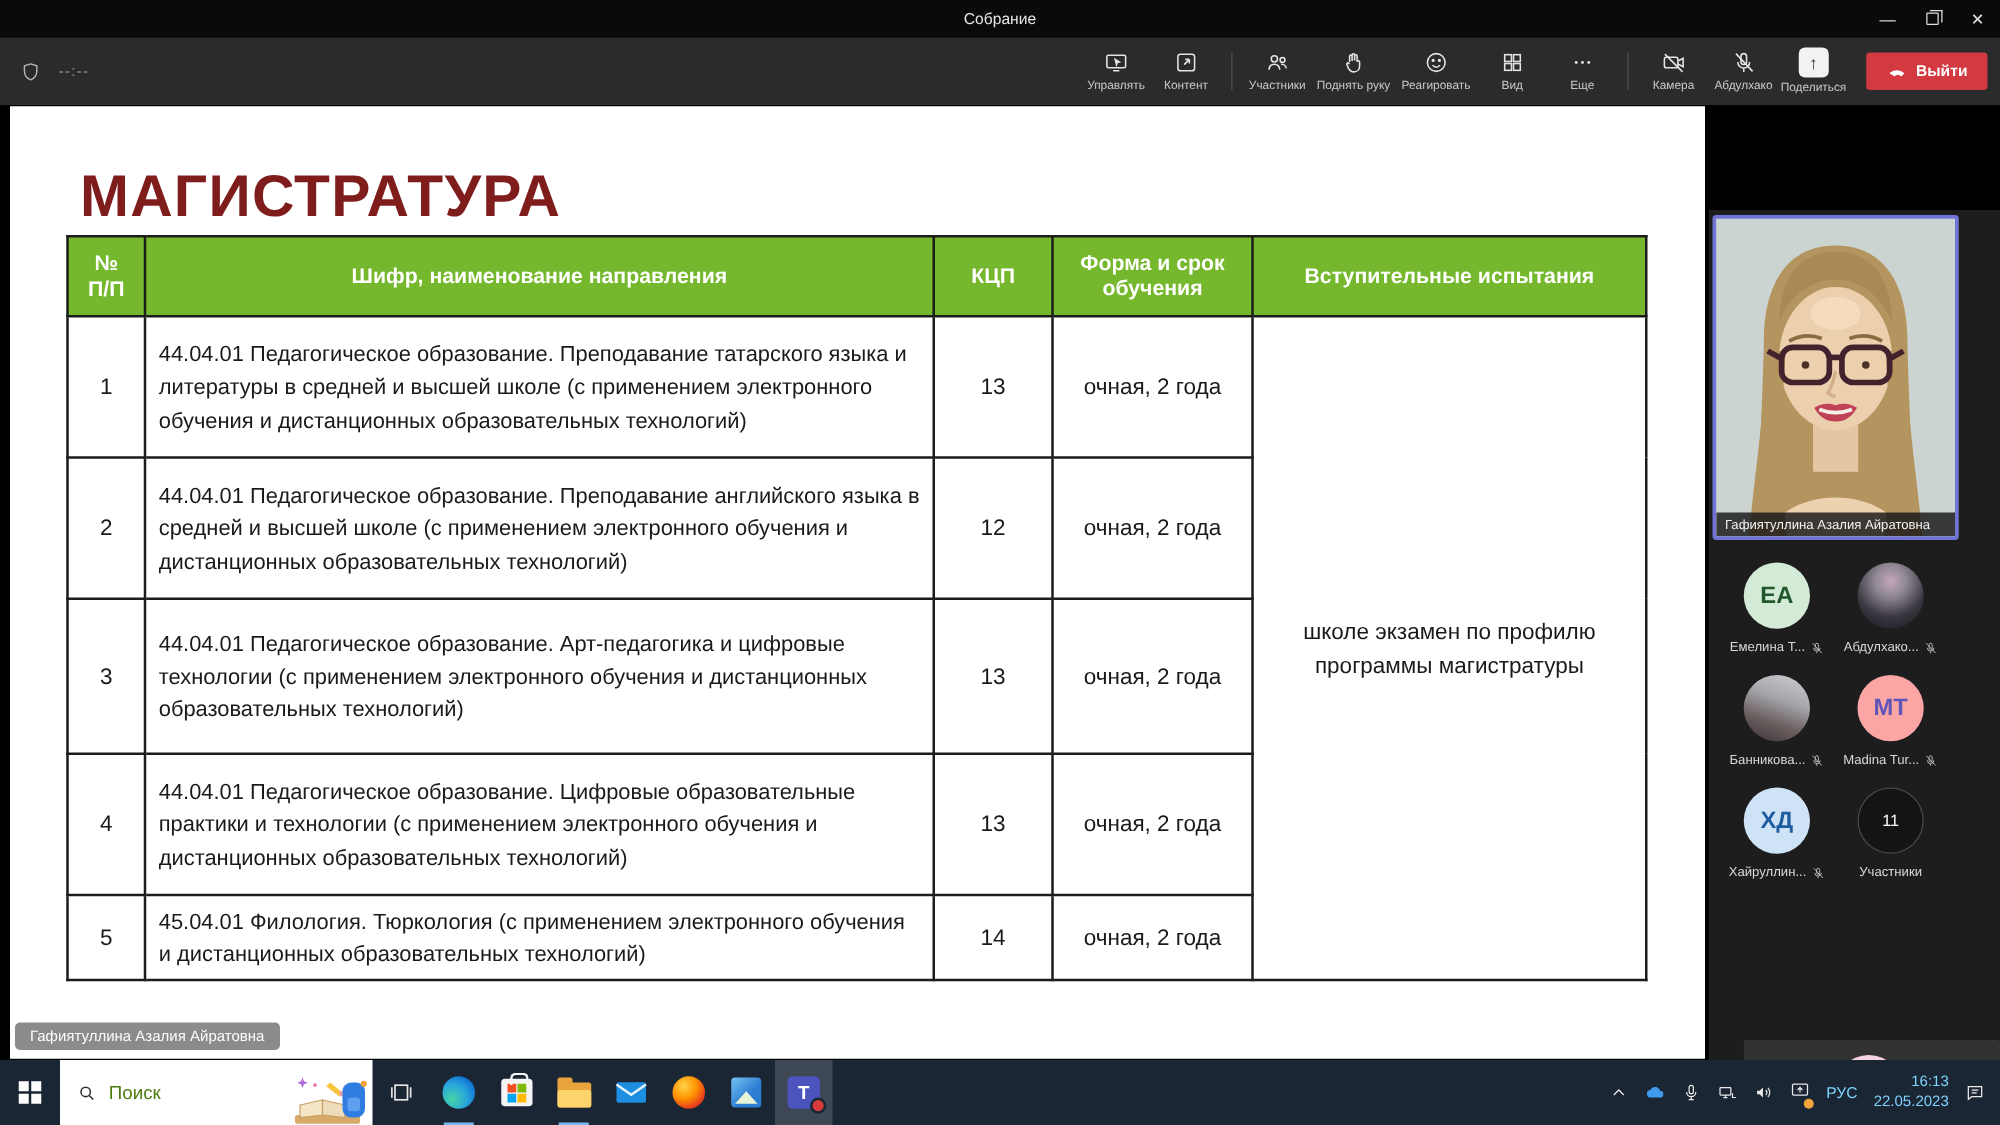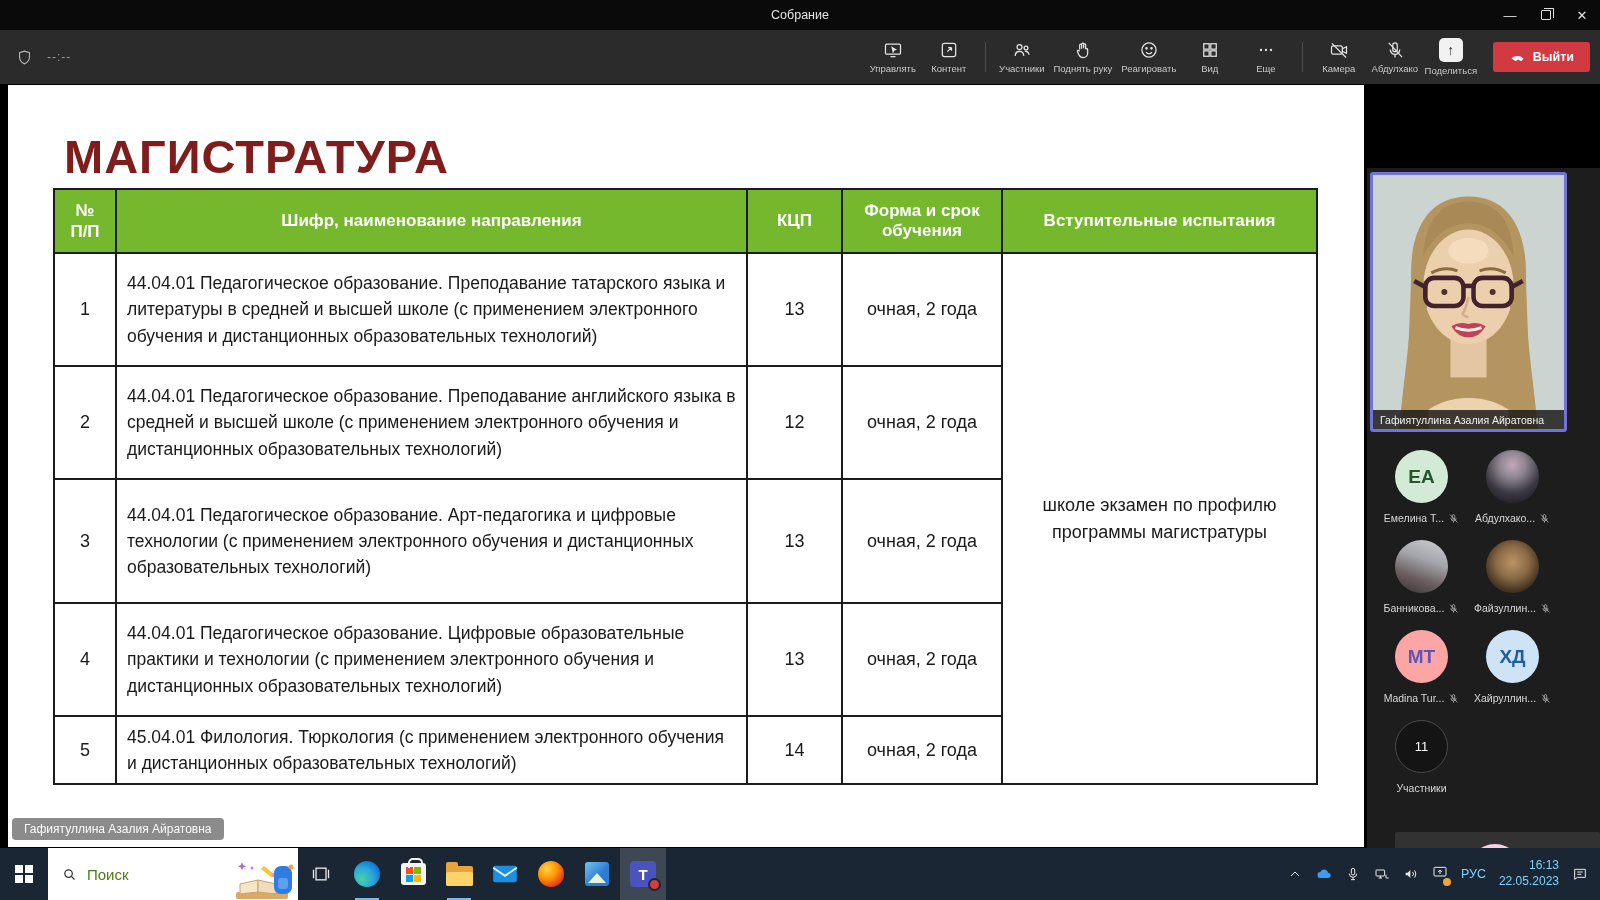--- a/index.html
+++ b/index.html
@@ -337,31 +337,20 @@
           <div class="pname">
               <span class="nm">Банникова...</span>
             <svg viewBox="0 0 24 24">
                 <rect x="9.3" y="3.5" width="5.4" height="10.5" rx="2.7"></rect>
                 <path d="M6.3 11.5a5.7 5.7 0 0011.4 0M12 17.5V21"></path>
                 <path d="M4.5 3.5l16 17"></path>
               </svg>
             </div>
         </div>
         <div class="ptile">
-          <div class="avatar photo-cat"></div>
-          <div class="pname">
-              <span class="nm">Файзуллин...</span>
-            <svg viewBox="0 0 24 24">
-                <rect x="9.3" y="3.5" width="5.4" height="10.5" rx="2.7"></rect>
-                <path d="M6.3 11.5a5.7 5.7 0 0011.4 0M12 17.5V21"></path>
-                <path d="M4.5 3.5l16 17"></path>
-              </svg>
-            </div>
-        </div>
-        <div class="ptile">
           <div class="avatar" style="background: #fca5a5; color: rgb(95, 84, 184);">МТ</div>
           <div class="pname">
               <span class="nm">Madina Tur...</span>
             <svg viewBox="0 0 24 24">
                 <rect x="9.3" y="3.5" width="5.4" height="10.5" rx="2.7"></rect>
                 <path d="M6.3 11.5a5.7 5.7 0 0011.4 0M12 17.5V21"></path>
                 <path d="M4.5 3.5l16 17"></path>
               </svg>
             </div>
         </div>

